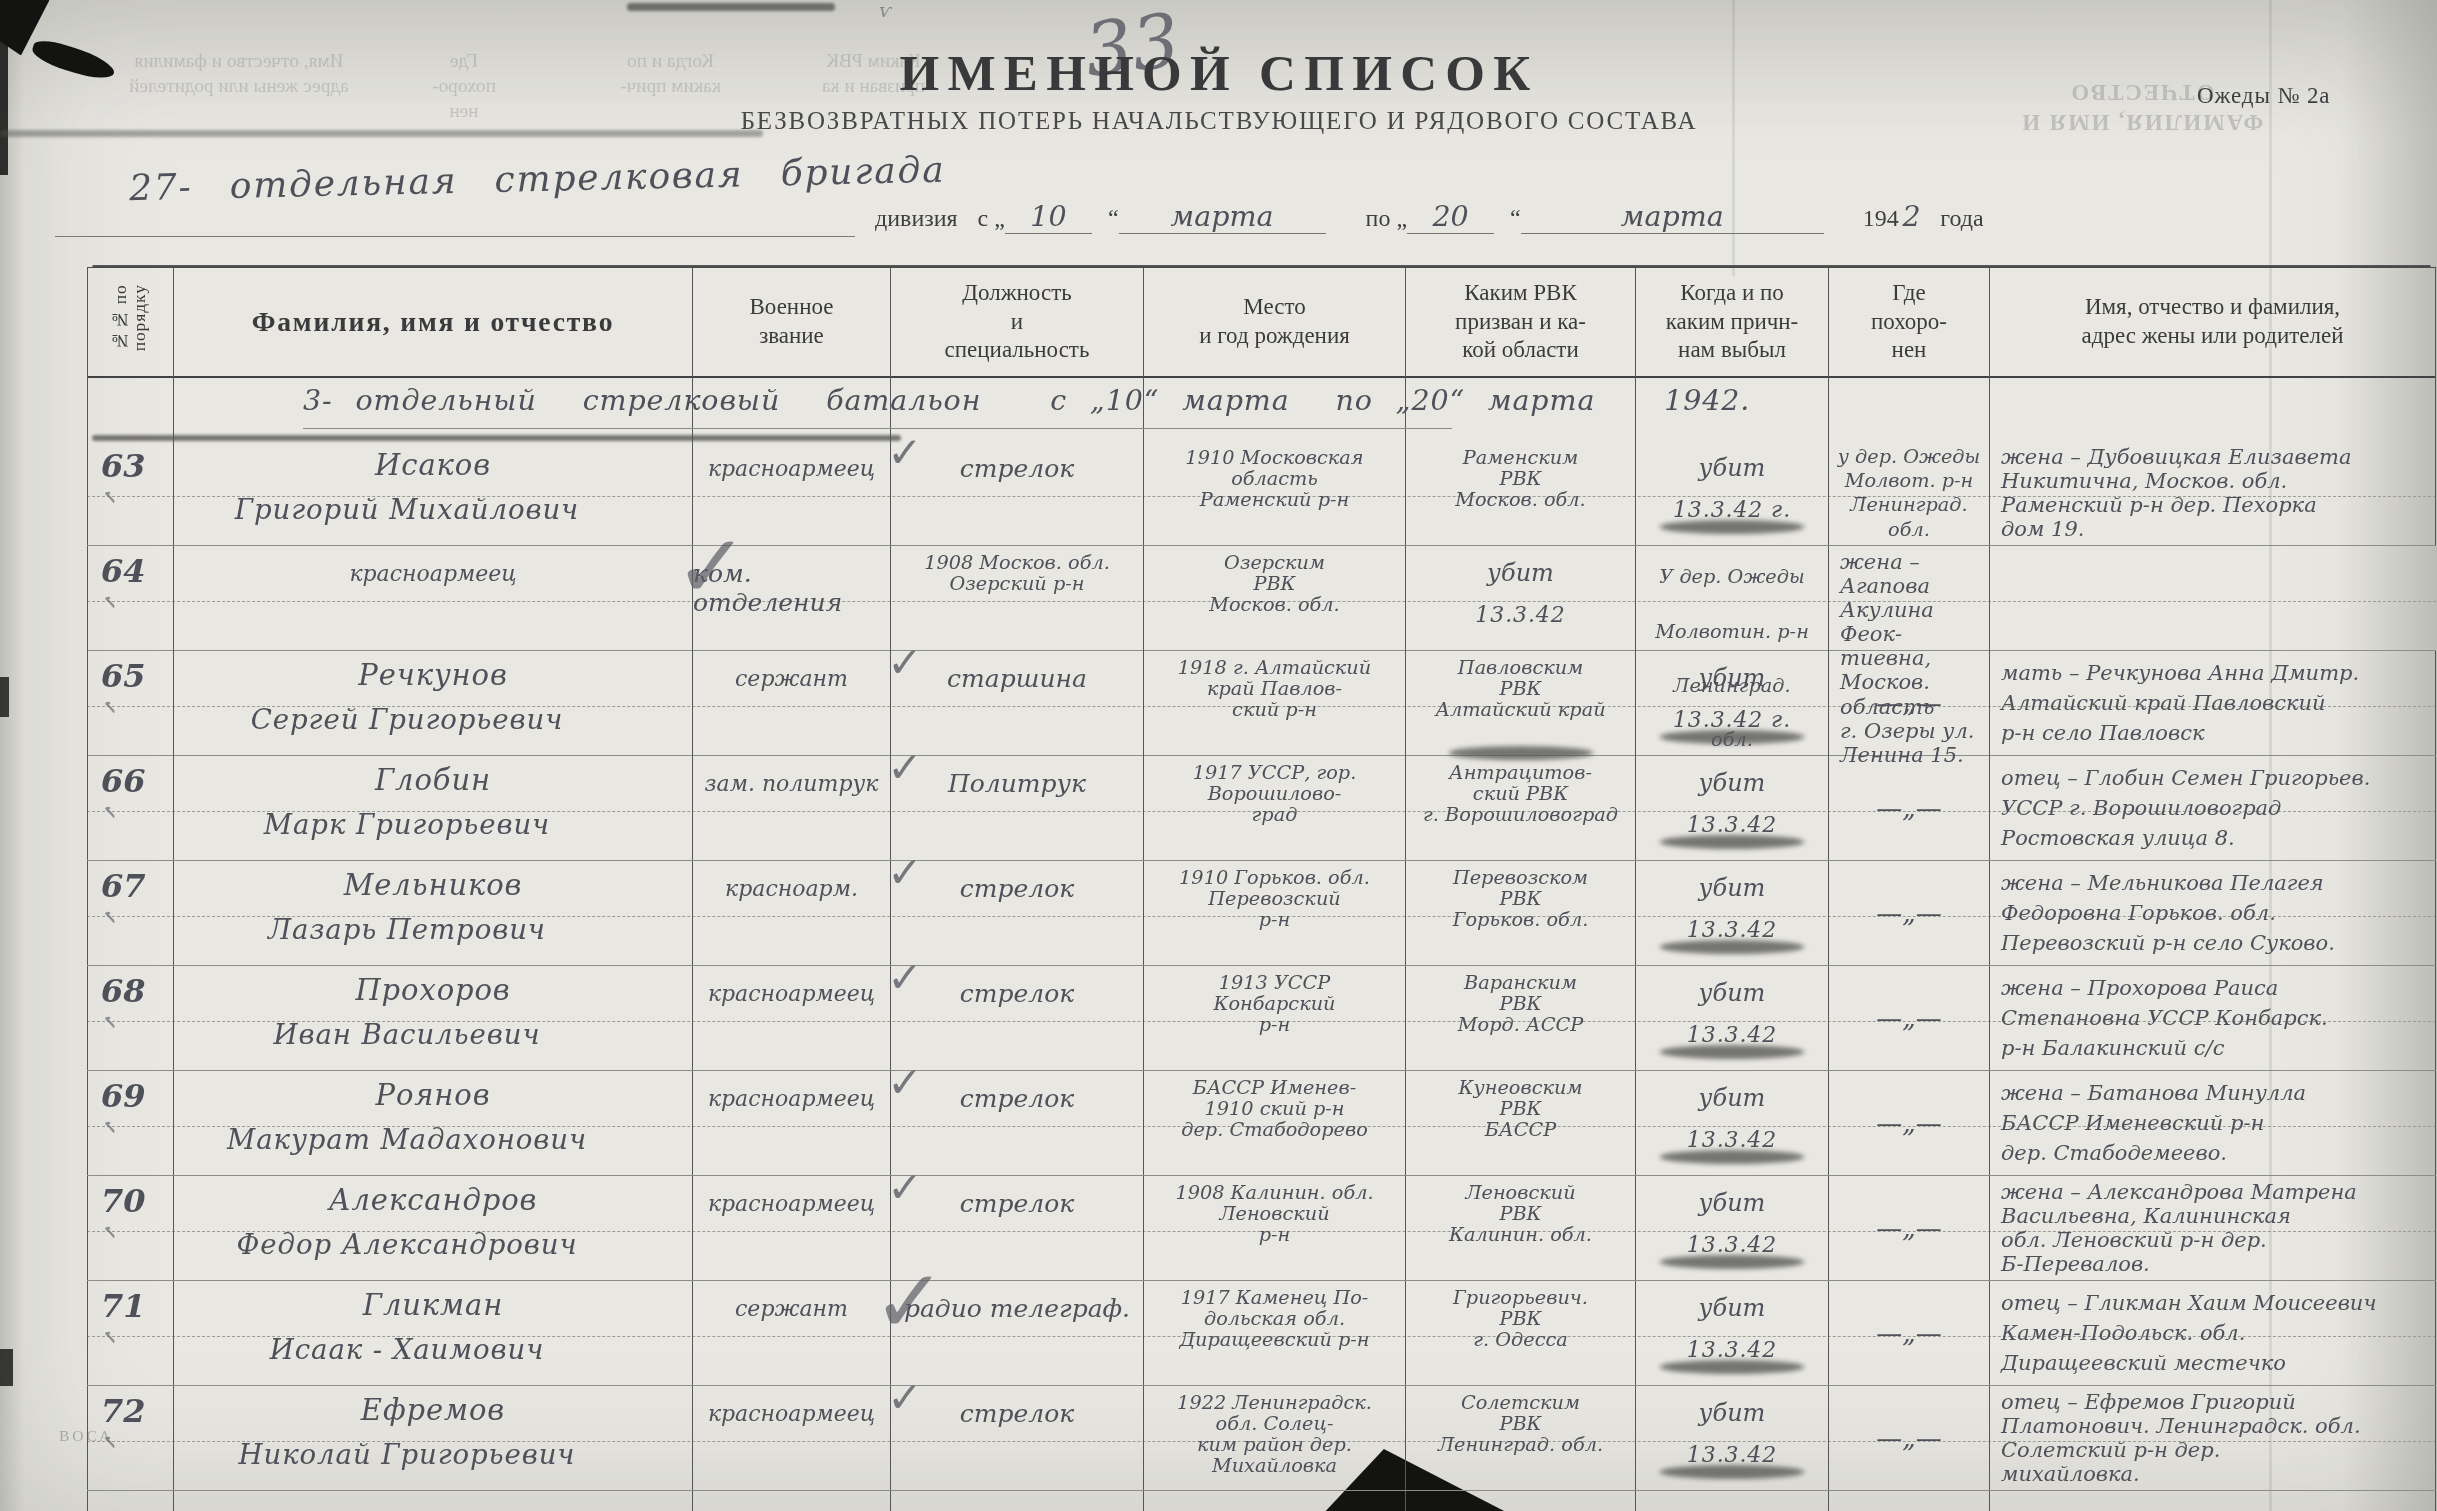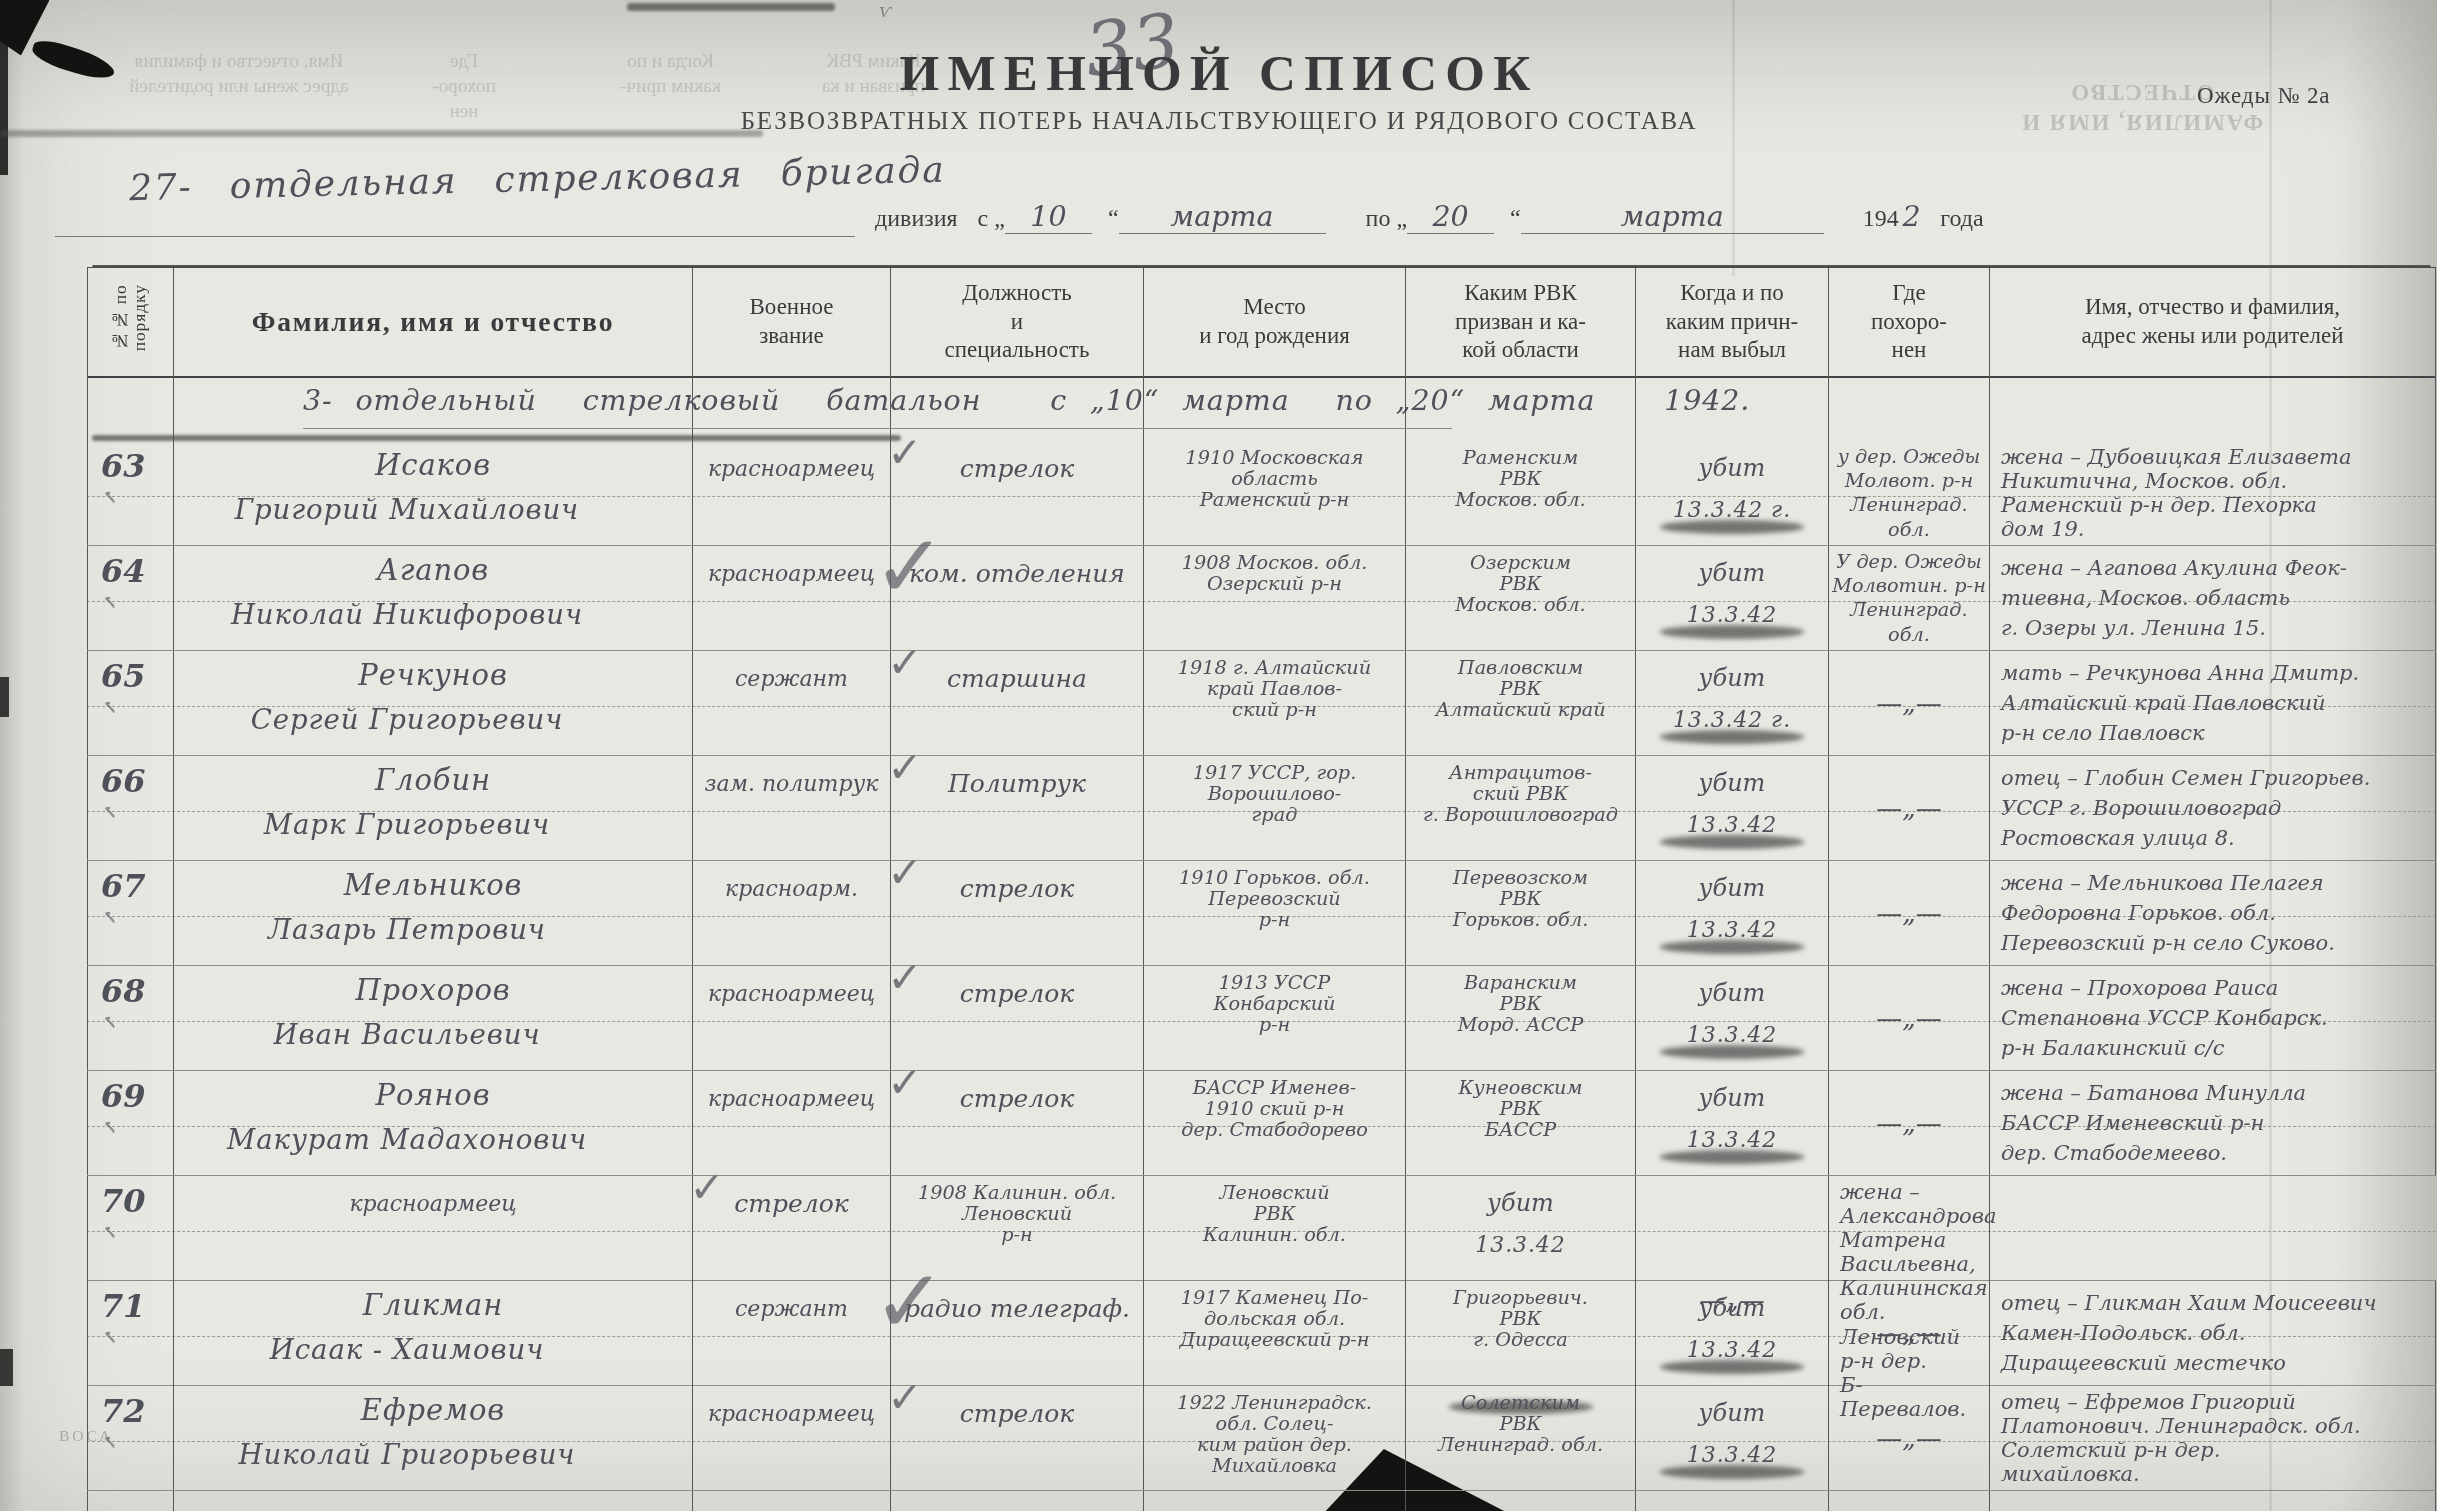--- a/index.html
+++ b/index.html
@@ -212,24 +212,20 @@
           <div class="hand">Никитична, Москов. обл.</div>
           <div class="hand">Раменский р-н дер. Пехорка</div>
           <div class="hand">дом 19.</div>
         </div>
       </div>
       <div class="trow grid9">
         <div class="cell c-num">
           <div class="hand num">64</div>
           <div class="ticksub">✓</div>
         </div>
-        <div class="cell c-fio">
-          <div class="hand surname">Агапов</div>
-          <div class="hand patronymic">Николай Никифорович</div>
-        </div>
         <div class="cell c-rank">
           <div class="hand">красноармеец</div>
         </div>
         <div class="cell c-pos">
           <div class="check big">✓</div>
           <div class="hand">ком. отделения</div>
         </div>
         <div class="cell c-birth">
           <div class="hand">1908 Москов. обл.</div>
           <div class="hand">Озерский р-н</div>
@@ -454,20 +450,24 @@
           <div class="hand">жена – Батанова Минулла</div>
           <div class="hand">БАССР Именевский р-н</div>
           <div class="hand">дер. Стабодемеево.</div>
         </div>
       </div>
       <div class="trow grid9">
         <div class="cell c-num">
           <div class="hand num">70</div>
           <div class="ticksub">✓</div>
         </div>
+        <div class="cell c-fio">
+          <div class="hand surname">Александров</div>
+          <div class="hand patronymic">Федор Александрович</div>
+        </div>
         <div class="cell c-rank">
           <div class="hand">красноармеец</div>
         </div>
         <div class="cell c-pos">
           <div class="check">✓</div>
           <div class="hand">стрелок</div>
         </div>
         <div class="cell c-birth">
           <div class="hand">1908 Калинин. обл.</div>
           <div class="hand">Леновский</div>

